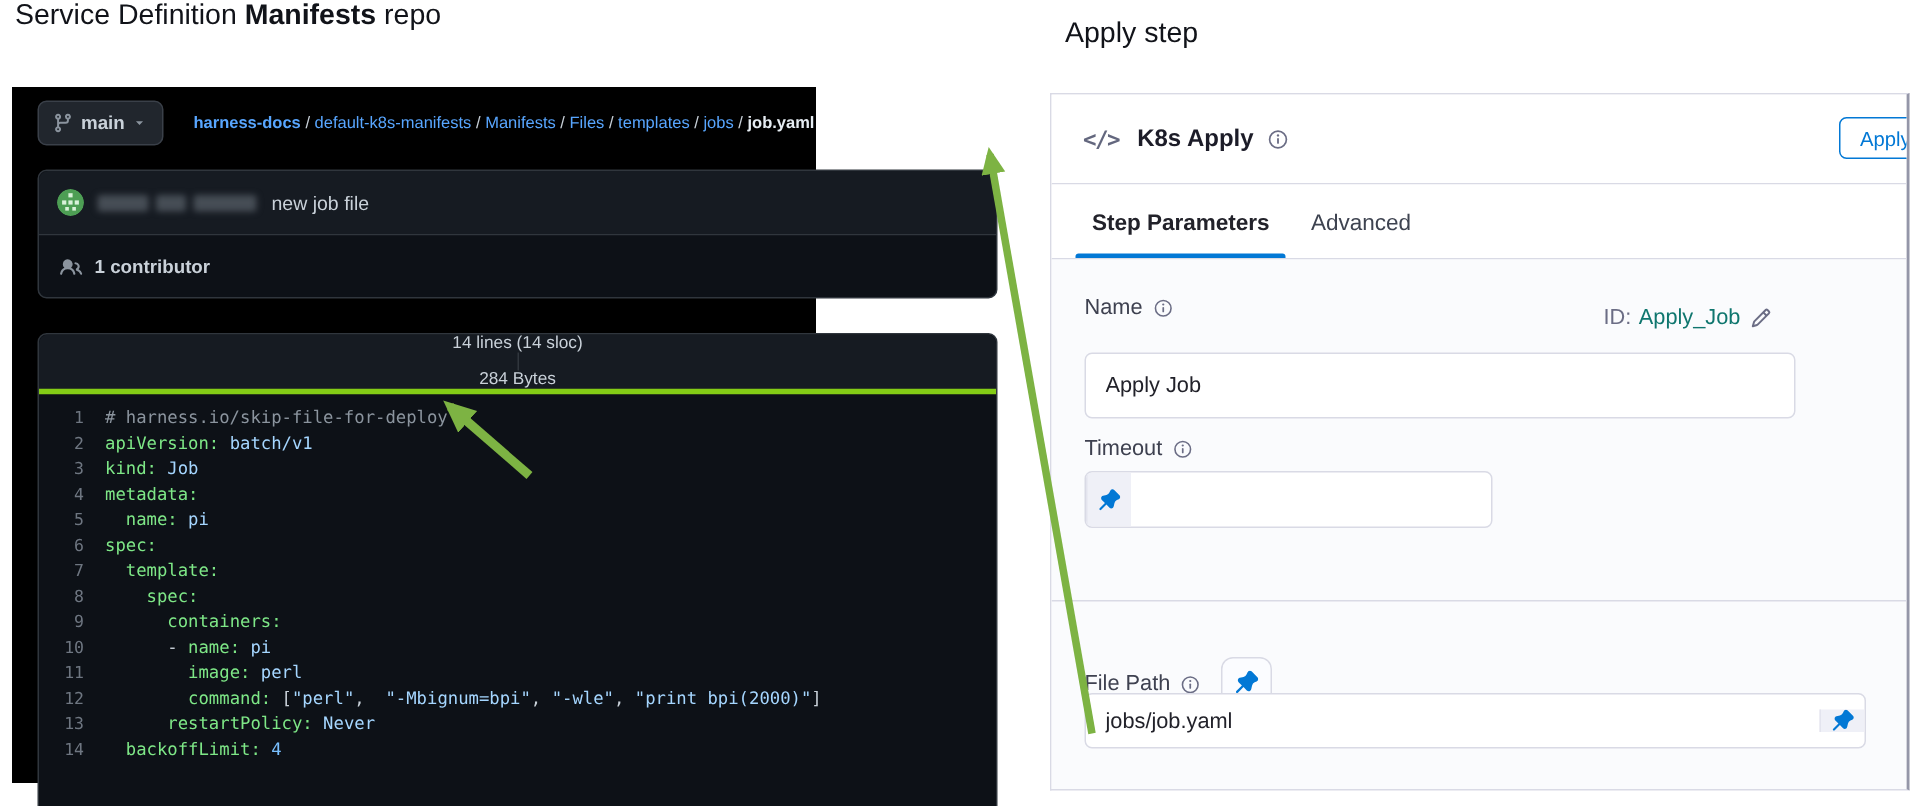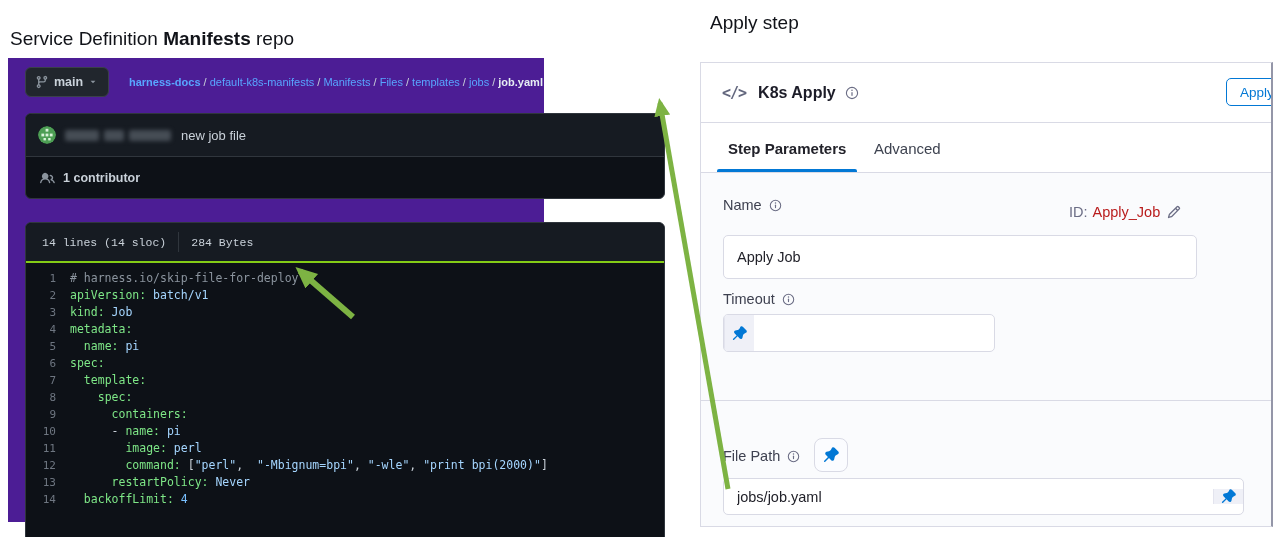--- a/index.html
+++ b/index.html
@@ -1,26 +1,26 @@
 <!DOCTYPE html>
 <html><head>
 <meta charset="utf-8">
 <style>
   * { margin:0; padding:0; box-sizing:border-box; }
   html,body { width:1286px; height:537px; background:#ffffff; overflow:hidden;
               font-family:"Liberation Sans", sans-serif; }
 
   
-  #left-title  { position:absolute; left:10px; top:28px; font-size:19px; color:#111319; }
+  #left-title  { position:absolute; left:10px; top:0; font-size:19px; color:#111319; }
   #left-title b { font-weight:700; }
   #right-title { position:absolute; left:710px; top:12px; font-size:19px; color:#111319; }
 
   
   #gh-panel { position:absolute; left:8px; top:58px; width:536px; height:464px;
-              background:#4c1d95; color:#c9d1d9; }
+              background:#000000; color:#c9d1d9; }
   .branch-btn { position:absolute; left:17px; top:9px; height:30px; padding:0 10px 0 9px;
                 background:#21262d; border:1px solid #3a4049; border-radius:6px;
                 display:flex; align-items:center; gap:5px; cursor:pointer; }
   .branch-btn .lbl { font-size:12.5px; font-weight:700; color:#c9d1d9; }
   .breadcrumb { position:absolute; left:121px; top:9px; height:30px; display:flex;
                 align-items:center; font-size:11px; white-space:nowrap; }
   .bc-item { color:#58a6ff; cursor:pointer; }
   .bc-repo { font-weight:700; }
   .bc-current { color:#e6edf3; font-weight:700; cursor:default; }
   .bc-sep { color:#c9d1d9; white-space:pre; }
@@ -31,23 +31,23 @@
   #commit-row { height:43px; background:#161b22; border-bottom:1px solid #30363d;
                 border-radius:6px 6px 0 0; display:flex; align-items:center; padding:0 12px; }
   .avatar { width:18px; height:18px; border-radius:50%; overflow:hidden; flex:0 0 auto; }
   .redacted { display:flex; gap:5px; margin-left:9px; filter:blur(2px); }
   .redacted i { display:block; height:11px; background:#464d55; border-radius:2px; }
   #commit-msg { margin-left:10px; font-size:13px; color:#c9d1d9; }
   #contrib-row { height:42px; display:flex; align-items:center; padding:0 14px; gap:8px; }
   #contrib-row span { font-size:12.5px; font-weight:600; color:#c9d1d9; }
 
   #file-box { top:164px; height:346px; overflow:hidden; }
-  #file-header { height:40px; background:#161b22; border-bottom:2px solid #84cc16;
+  #file-header { height:40px; background:#161b22; border-bottom:4px solid #84cc16;
                  border-radius:6px 6px 0 0; display:flex; align-items:center; padding:0 16px;
-                 font-family:Liberation Mono, monospace; font-size:11.5px; color:#c9d1d9; }
+                 font-family:Liberation Sans, sans-serif; font-size:11.5px; color:#c9d1d9;flex-direction:column; }
   #file-header .vdiv { width:1px; height:20px; background:#30363d; margin:0 12px; }
   #code-lines { padding-top:7px; font-family:"DejaVu Sans Mono", monospace; font-size:11.5px; }
   .code-line { display:flex; height:17px; line-height:17px; }
   .ln { width:44px; padding-right:14px; text-align:right; color:#6e7681; cursor:pointer;
         flex:0 0 auto; font-size:11px; }
   .lc { white-space:pre; }
   .tok-com { color:#8b949e; } .tok-key { color:#7ee787; } .tok-str { color:#a5d6ff; }
   .tok-num { color:#79c0ff; } .tok-pln { color:#c9d1d9; }
 
   
@@ -78,21 +78,21 @@
   .hn-input { position:absolute; display:flex; background:#fff; border:1px solid #d9dae5;
               border-radius:5px; overflow:hidden; }
   .hn-input input { border:none; outline:none; flex:1 1 auto; min-width:0; padding:0 13px;
                     font-size:14.5px; color:#22222a; background:transparent;
                     font-family:"Liberation Sans", sans-serif; }
   .addon { flex:0 0 30px; background:#eff0f7; border-left:1px solid #e3e4ee;
            display:flex; align-items:center; justify-content:center; cursor:pointer; }
   #id-block { position:absolute; left:368px; top:31px; display:flex; align-items:center;
               gap:5px; font-size:14.5px; }
   #id-prefix { color:#6b6d85; }
-  #id-value  { color:#b91c1c; cursor:pointer; }
+  #id-value  { color:#0f766e; cursor:pointer; }
   #section-divider { position:absolute; left:0; top:227px; width:571px; height:1px;
                      background:#d9dae5; }
   #pin-button { position:absolute; left:113px; top:265px; width:34px; height:34px;
                 background:#fbfcff; border:1px solid #d9dae5; border-radius:8px;
                 display:flex; align-items:center; justify-content:center; cursor:pointer; }
 
   #arrow-layer { position:absolute; left:0; top:0; width:1286px; height:537px;
                  pointer-events:none; }
 </style>
 </head>
@@ -315,21 +315,21 @@
     </div>
 
     <div id="pin-button">
       <svg width="16" height="16" viewBox="0 0 16 16">
           <g transform="translate(16 0) scale(-1 1)">
             <path fill="#0278d5" d="M4.456.734a1.75 1.75 0 0 1 2.826.504l.613 1.327a3.081 3.081 0 0 0 2.084 1.707l2.454.584c1.332.317 1.8 1.972.832 2.94L11.06 10l3.72 3.72a.75.75 0 1 1-1.061 1.06L10 11.06l-2.204 2.205c-.968.968-2.623.5-2.94-.832l-.584-2.454a3.081 3.081 0 0 0-1.707-2.084l-1.327-.613a1.75 1.75 0 0 1-.504-2.826L4.456.734Z"></path>
           </g>
         </svg>
     </div>
 
-    <div class="hn-input" style="left:22px; top:305px; width:521px; height:37px;align-items:center;">
+    <div class="hn-input" style="left:22px; top:289px; width:521px; height:37px;align-items:center;">
       <input readonly="" value="jobs/job.yaml" style="">
       <span class="addon">
         <svg width="15" height="15" viewBox="0 0 16 16">
             <g transform="translate(16 0) scale(-1 1)">
               <path fill="#0278d5" d="M4.456.734a1.75 1.75 0 0 1 2.826.504l.613 1.327a3.081 3.081 0 0 0 2.084 1.707l2.454.584c1.332.317 1.8 1.972.832 2.94L11.06 10l3.72 3.72a.75.75 0 1 1-1.061 1.06L10 11.06l-2.204 2.205c-.968.968-2.623.5-2.94-.832l-.584-2.454a3.081 3.081 0 0 0-1.707-2.084l-1.327-.613a1.75 1.75 0 0 1-.504-2.826L4.456.734Z"></path>
             </g>
           </svg>
       </span>
     </div>
   </div>

